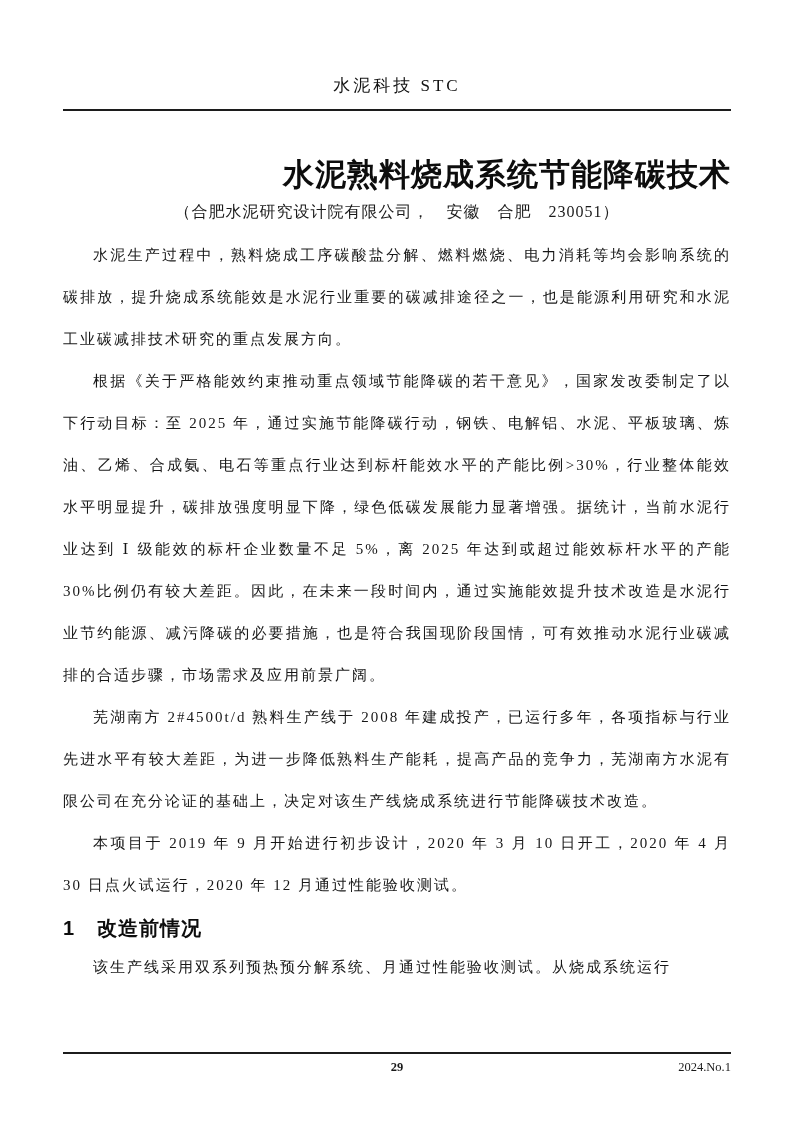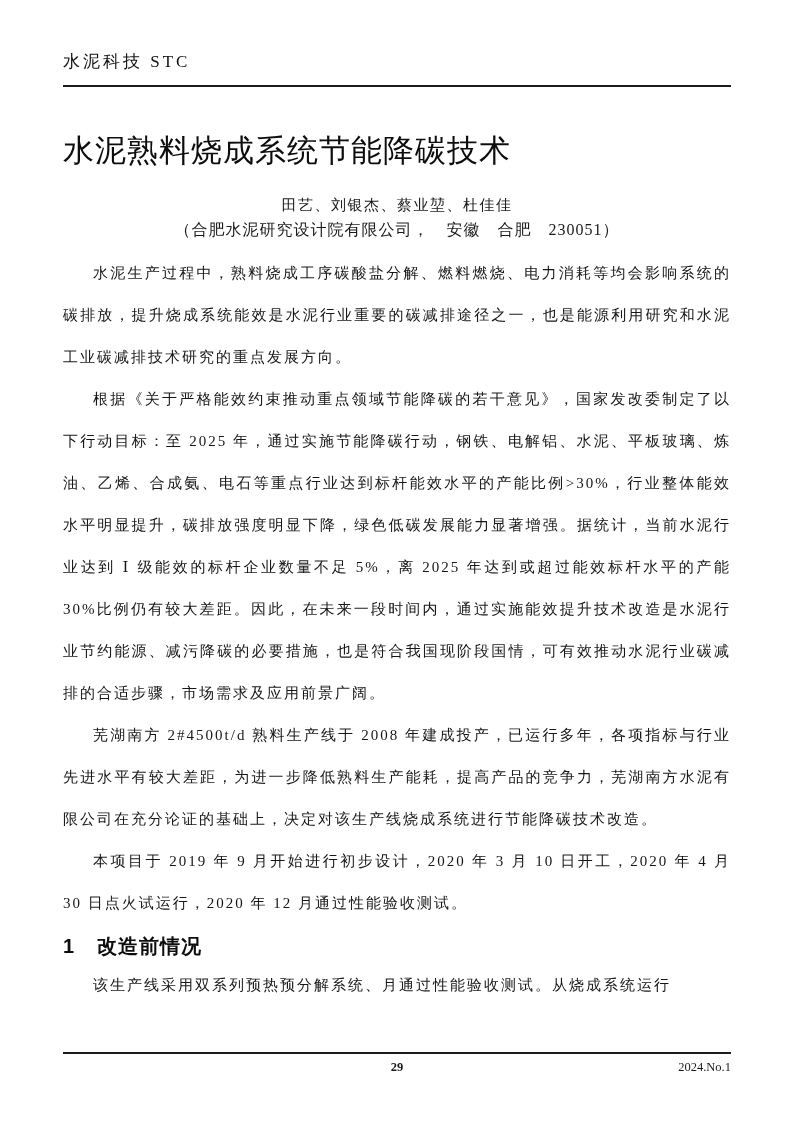--- a/index.html
+++ b/index.html
@@ -17,37 +17,37 @@
     font-family: "Liberation Serif", "DejaVu Serif", serif;
     color: #1a1a1a;
   }
   .content-col {
     position: absolute;
     left: 63px;
     width: 668px;
     top: 0;
   }
   .journal-header {
-    margin-top: 50px;
-    text-align: left;
+    margin-top: 74px;
+    text-align: center;
     font-size: 17px;
     line-height: 24px;
     letter-spacing: 3px;
     color: #111;
   }
   .header-rule {
     margin-top: 11px;
     height: 2px;
     background: #1c1c1c;
   }
   .article-title {
     margin: 41px 0 0 0;
-    text-align: left;
+    text-align: right;
     font-family: "Liberation Sans", "DejaVu Sans", sans-serif;
-    font-weight: 400;
+    font-weight: 700;
     font-size: 31px;
     line-height: 46px;
     letter-spacing: 1px;
     color: #0d0d0d;
   }
   .authors {
     margin-top: 20px;
     text-align: center;
     font-size: 15px;
     line-height: 22px;
@@ -120,21 +120,20 @@
   <div class="content-col">
 
     <div class="journal-header">水泥科技 STC</div>
 
     <div class="header-rule"></div>
 
     <h1 class="article-title">
       <span>水泥熟料烧成系统节能降碳技术</span><br>
     </h1>
 
-    <div class="authors">田艺、刘银杰、蔡业堃、杜佳佳</div>
 
     <div class="affiliation">（合肥水泥研究设计院有限公司，　安徽　合肥　230051）</div>
 
     <div class="body-text">
       <p>水泥生产过程中，熟料烧成工序碳酸盐分解、燃料燃烧、电力消耗等均会影响系统的碳排放，提升烧成系统能效是水泥行业重要的碳减排途径之一，也是能源利用研究和水泥工业碳减排技术研究的重点发展方向。</p>
       <p>根据《关于严格能效约束推动重点领域节能降碳的若干意见》，国家发改委制定了以下行动目标：至 2025 年，通过实施节能降碳行动，钢铁、电解铝、水泥、平板玻璃、炼油、乙烯、合成氨、电石等重点行业达到标杆能效水平的产能比例&gt;30%，行业整体能效水平明显提升，碳排放强度明显下降，绿色低碳发展能力显著增强。据统计，当前水泥行业达到 Ⅰ 级能效的标杆企业数量不足 5%，离 2025 年达到或超过能效标杆水平的产能 30%比例仍有较大差距。因此，在未来一段时间内，通过实施能效提升技术改造是水泥行业节约能源、减污降碳的必要措施，也是符合我国现阶段国情，可有效推动水泥行业碳减排的合适步骤，市场需求及应用前景广阔。</p>
       <p>芜湖南方 2#4500t/d 熟料生产线于 2008 年建成投产，已运行多年，各项指标与行业先进水平有较大差距，为进一步降低熟料生产能耗，提高产品的竞争力，芜湖南方水泥有限公司在充分论证的基础上，决定对该生产线烧成系统进行节能降碳技术改造。</p>
       <p>本项目于 2019 年 9 月开始进行初步设计，2020 年 3 月 10 日开工，2020 年 4 月 30 日点火试运行，2020 年 12 月通过性能验收测试。</p>
 
       <h2 class="section-heading">

